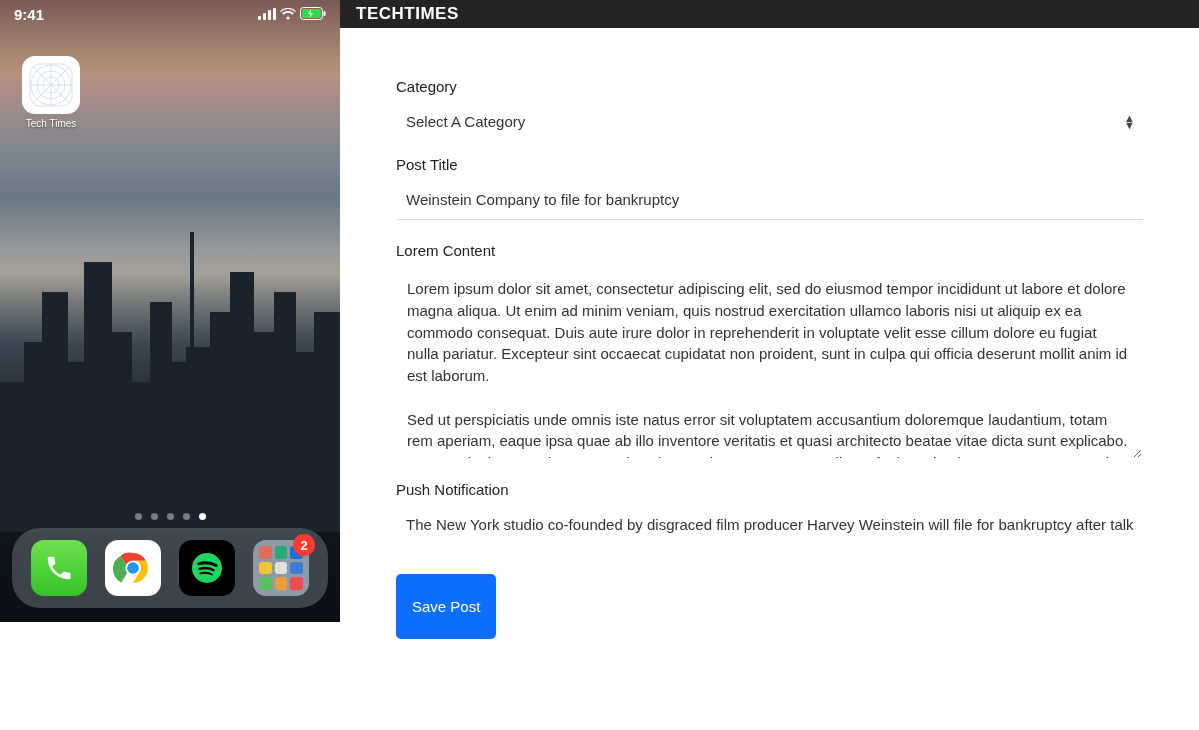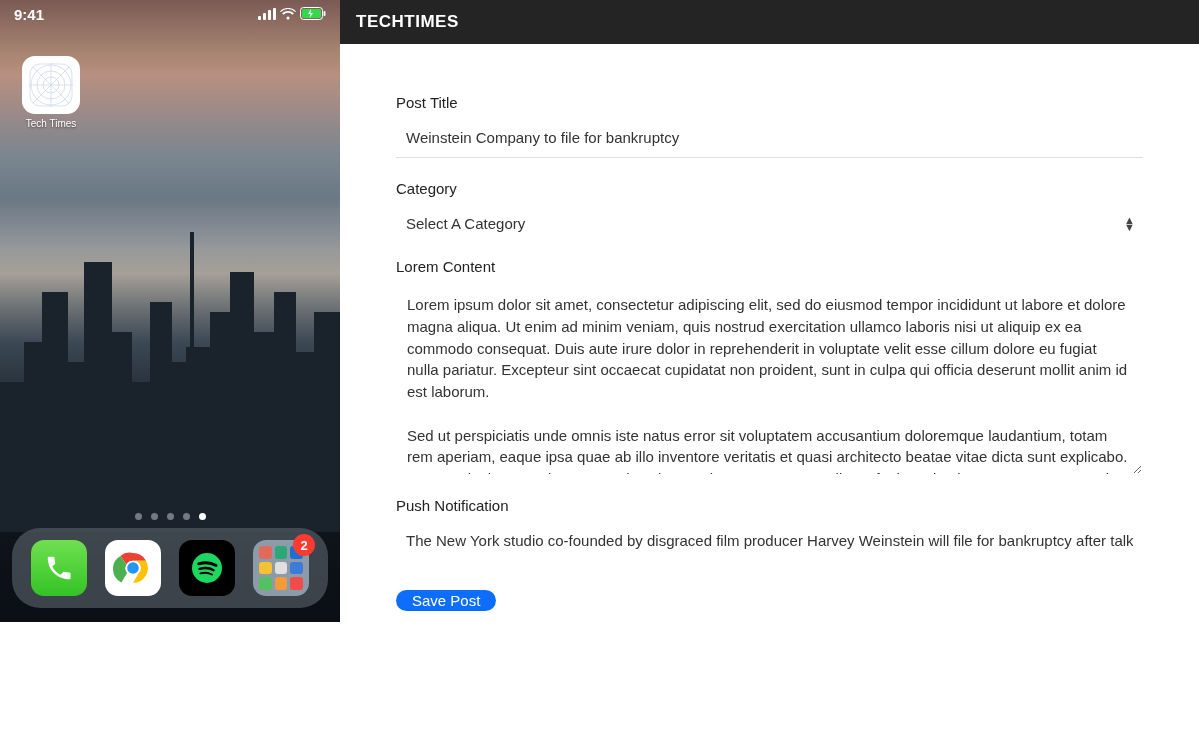--- a/index.html
+++ b/index.html
@@ -91,21 +91,21 @@
 }
 .folder-grid div { border-radius:3px; }
 
 
 .admin {
   flex:1; height:730px; background:#fff; overflow:auto;
 }
 .admin-header {
   background:#242424; color:#fff; font-weight:700;
   letter-spacing:.5px; font-size:17px;
-  padding:12px 16px;
+  padding:4px 16px;
 }
 .form-wrap { padding:50px 56px 30px; color:#212529; }
 .form-group { margin-bottom:18px; }
 .form-label { font-size:15px; margin-bottom:10px; display:block; color:#222; }
 .form-control {
   width:100%; font-size:15px; font-family:inherit;
   padding:8px 10px; border:none; border-bottom:1px solid transparent;
   outline:none; color:#333;
 }
 .title-group { border-bottom:1px solid #ddd; padding-bottom:2px; margin-bottom:22px; }
@@ -125,21 +125,21 @@
 .form-textarea {
   width:100%; height:190px; resize:vertical;
   font-size:15px; font-family:inherit; line-height:1.45;
   padding:8px 10px; border:1px solid transparent;
   outline:none; color:#333; overflow:auto;
 }
 .help-text { font-size:12.5px; color:#888; margin-top:6px; }
 
 .btn-primary {
   background:#0d6efd; color:#fff; border:none;
-  padding:2px 16px; font-size:15px; border-radius:11px;
+  padding:24px 16px; font-size:15px; border-radius:5px;
   cursor:pointer; margin-top:14px;
 }
 </style>
 </head>
 <body>
 
 <div class="phone">
   <div class="skyline">
     <svg viewBox="0 0 340 360" width="340" height="360" preserveAspectRatio="none">
       <g fill="#1a222c">
@@ -260,35 +260,35 @@
       <div class="badge">2</div>
     </div>
   </div>
 </div>
 
 <div class="admin">
   <div class="admin-header">TECHTIMES</div>
 
   <div class="form-wrap">
 
-    <div class="form-group title-group">
-      <label class="form-label">Post Title</label>
-      <input type="text" class="form-control" value="Weinstein Company to file for bankruptcy" style="">
-    </div>
-
     <div class="form-group">
       <label class="form-label">Category</label>
       <div class="select-wrap">
         <select class="form-select">
           <option>Select A Category</option>
         </select>
         <div class="select-caret">▲<br>▼</div>
       </div>
     </div>
 
+    <div class="form-group title-group">
+      <label class="form-label">Post Title</label>
+      <input type="text" class="form-control" value="Weinstein Company to file for bankruptcy" style="">
+    </div>
+
     <div class="form-group">
       <label class="form-label">Lorem Content</label>
       <textarea class="form-textarea" id="content-ta" style="">Lorem ipsum dolor sit amet, consectetur adipiscing elit, sed do eiusmod tempor incididunt ut labore et dolore magna aliqua. Ut enim ad minim veniam, quis nostrud exercitation ullamco laboris nisi ut aliquip ex ea commodo consequat. Duis aute irure dolor in reprehenderit in voluptate velit esse cillum dolore eu fugiat nulla pariatur. Excepteur sint occaecat cupidatat non proident, sunt in culpa qui officia deserunt mollit anim id est laborum.
 
 Sed ut perspiciatis unde omnis iste natus error sit voluptatem accusantium doloremque laudantium, totam rem aperiam, eaque ipsa quae ab illo inventore veritatis et quasi architecto beatae vitae dicta sunt explicabo. Nemo enim ipsam voluptatem quia voluptas sit aspernatur aut odit aut fugit, sed quia consequuntur magni dolores eos qui ratione voluptatem sequi nesciunt.
 
 Neque porro quisquam est, qui dolorem ipsum quia dolor sit amet, consectetur, adipisci velit, sed quia non numquam eius modi tempora incidunt ut labore et dolore magnam aliquam quaerat voluptatem. Ut enim ad minima veniam, quis nostrum</textarea>
     </div>
 
     <div class="form-group">

